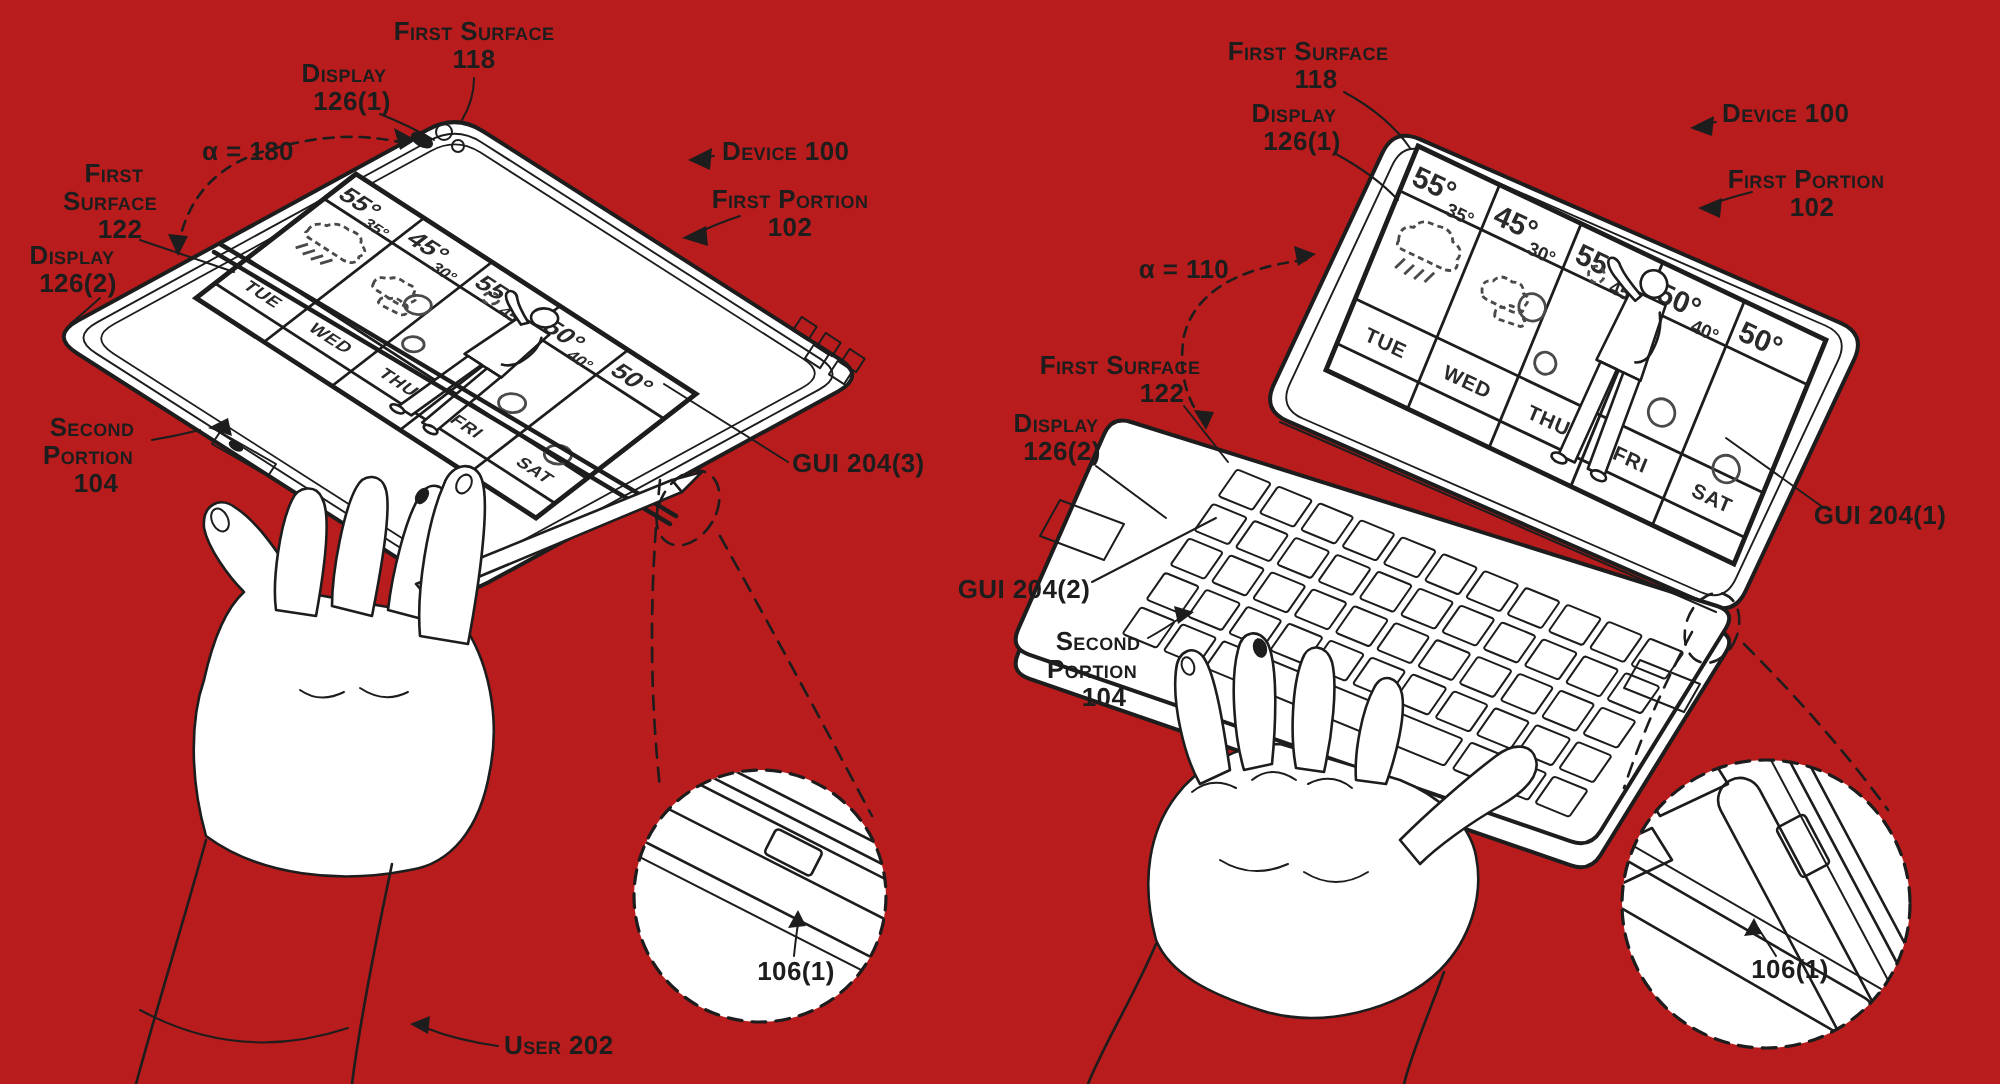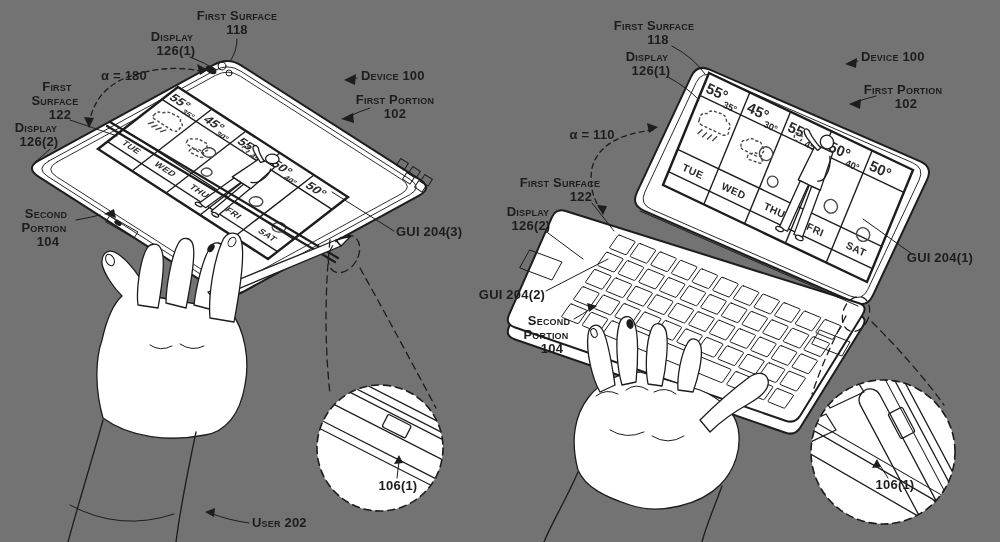--- a/index.html
+++ b/index.html
@@ -1,16 +1,16 @@
 <!DOCTYPE html>
 <html><head>
 <meta charset="utf-8">
 <style>
   html,body{margin:0;padding:0;background:#fff;}
-  .sheet{width:1000px;height:542px;position:relative;background:#737373;overflow:hidden;}
+  .sheet{width:1000px;height:542px;position:relative;background:#b91c1c;overflow:hidden;}
   svg{display:block;}
   .lbl{font-family:"Liberation Sans",sans-serif;font-size:13px;font-weight:700;
        font-variant:small-caps;letter-spacing:.2px;fill:#1d1d1d;}
   .lbl.nosc{font-variant:normal;}
   .ink{stroke:#1d1d1d;fill:none;stroke-width:1.3;stroke-linecap:round;stroke-linejoin:round;}
   .ink.thick{stroke-width:2;}
   .ink.thin{stroke-width:1;}
   .ink.seam{stroke-width:2.2;}
   .white{fill:#ffffff;}
   .dashed{stroke-dasharray:7 5;}

